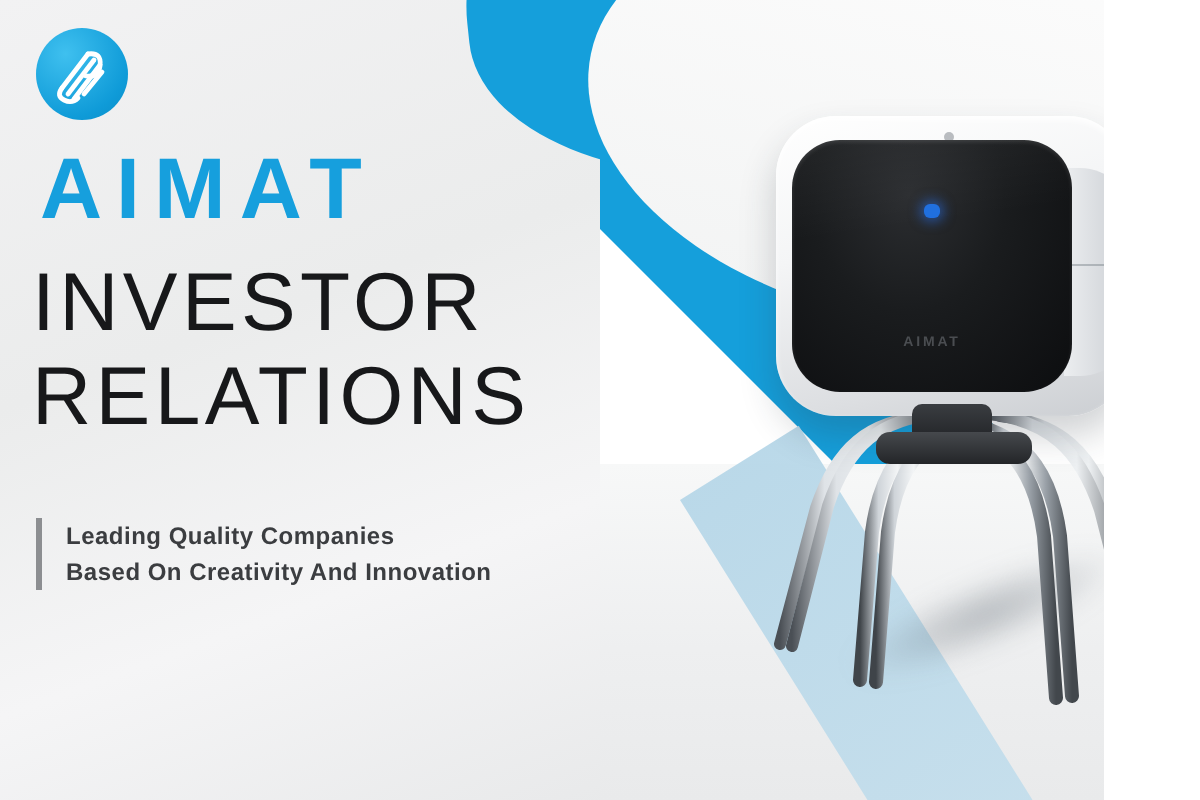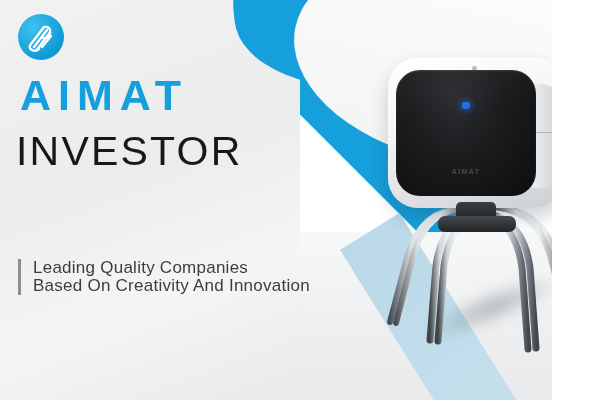--- a/index.html
+++ b/index.html
@@ -95,21 +95,21 @@
     white-space:nowrap;
   }
   .headline .l2{ display:block; }
 
   .taglinewrap{
     position:absolute; left:18px; top:259px;
     padding-left:12px;
     border-left:3px solid #8c8e91;
   }
   .tagline{
-    font-size:17px; font-weight:normal; color:#3b3d40;
+    font-size:12px; font-weight:bold; color:#3b3d40;
     line-height:18px; letter-spacing:.25px;
   }
 
   
   .robot{ position:absolute; left:360px; top:40px; width:240px; height:340px; }
 
   .legs{ position:absolute; left:0; top:150px; width:240px; height:190px; }
 
   .body{
     position:absolute; left:28px; top:18px;
@@ -207,20 +207,21 @@
         <path d="M13 30 q-3 4 1 6 q4 2 7 -1"></path>
         <path d="M24 33 L33 22"></path>
       </g>
     </svg>
   </div>
 
   <div class="brand">AIMAT</div>
 
   <div class="headline">
     <span class="l1">INVESTOR</span>
+    <span class="l2">RELATIONS</span>
   </div>
 
   <div class="taglinewrap">
     <div class="tagline">Leading Quality Companies</div>
     <div class="tagline">Based On Creativity And Innovation</div>
   </div>
 
   <div class="robot">
 
     <svg class="legs" viewBox="0 0 240 190" aria-hidden="true">

